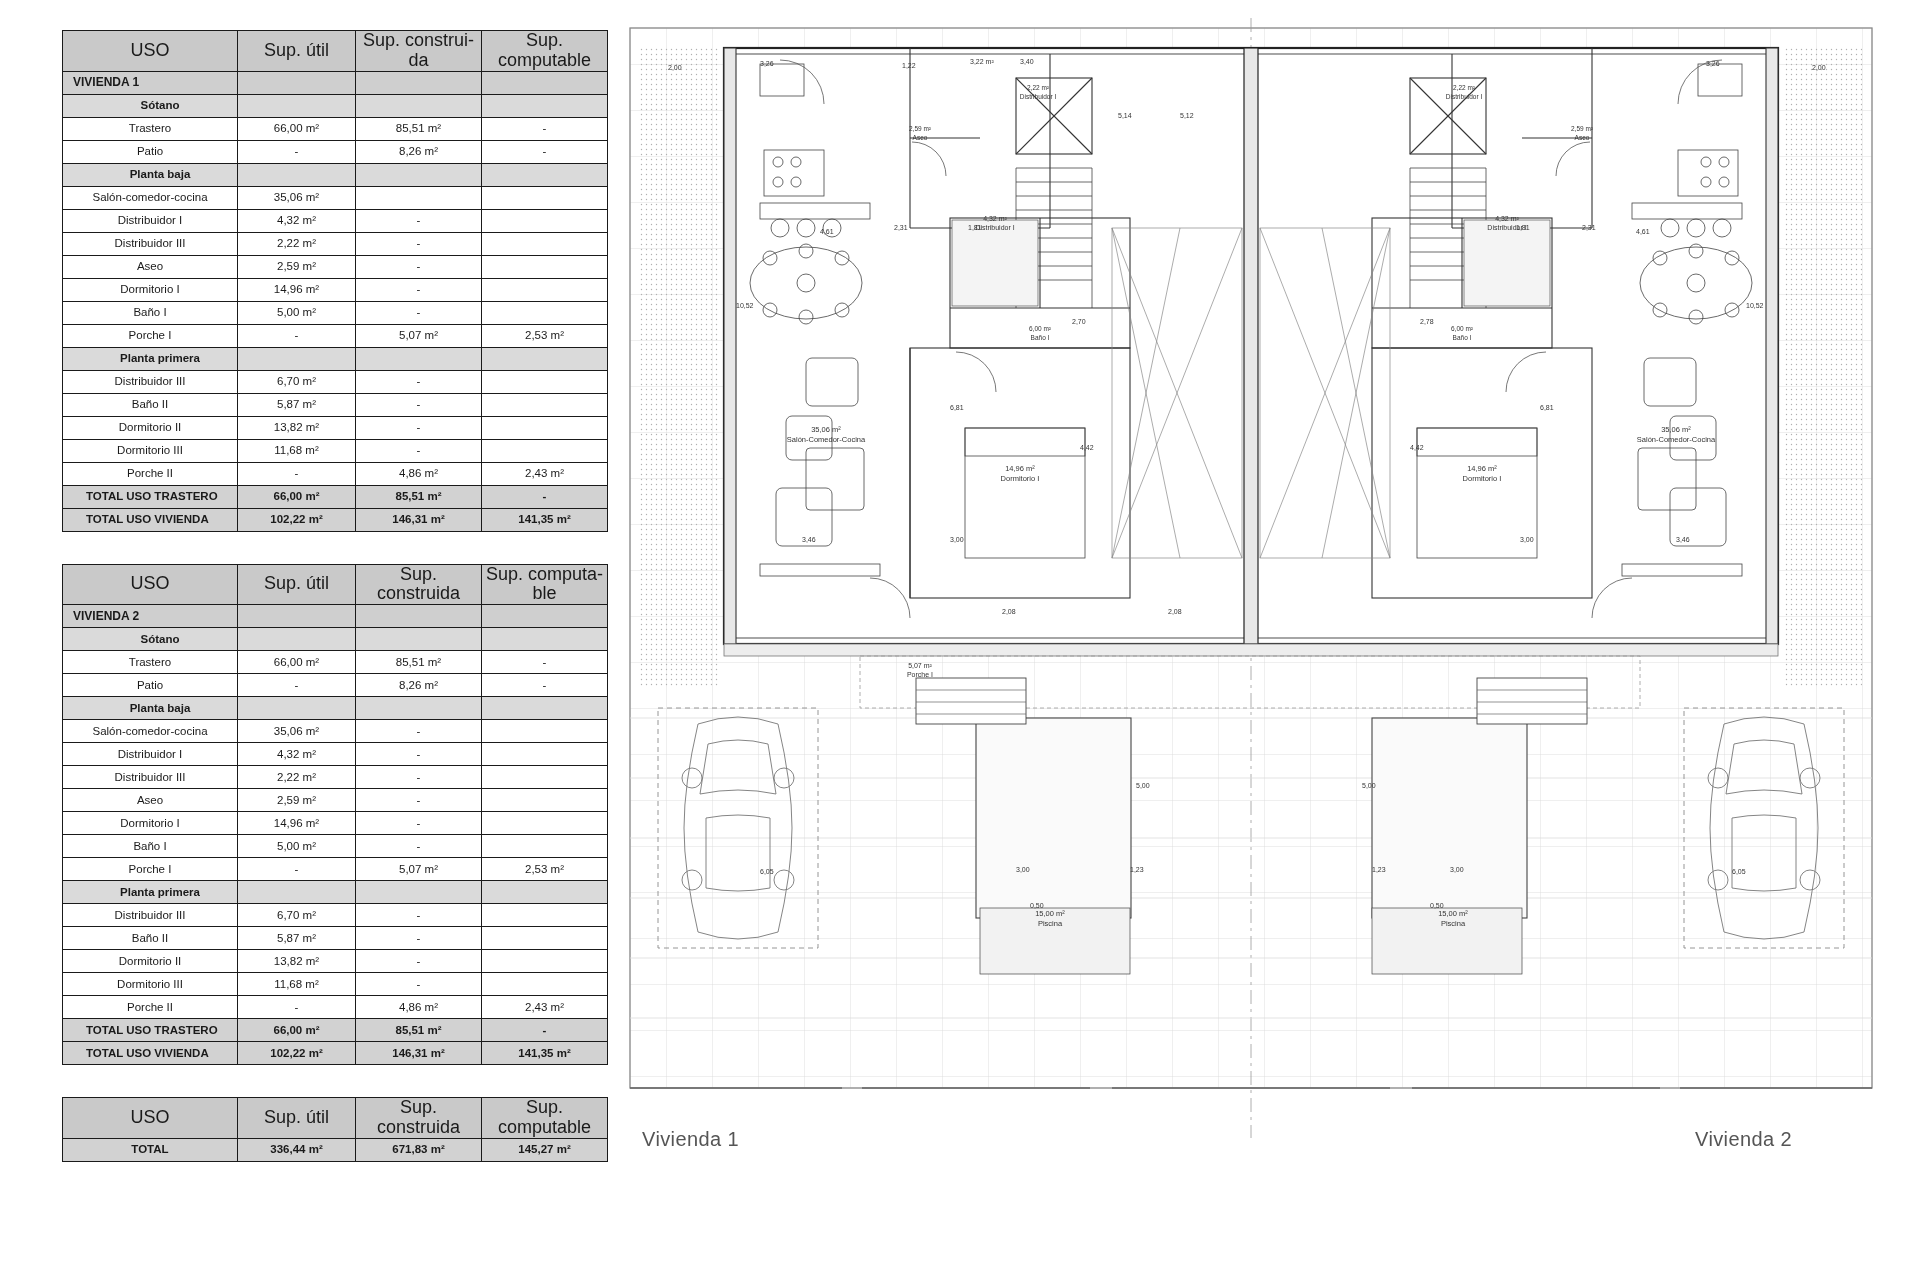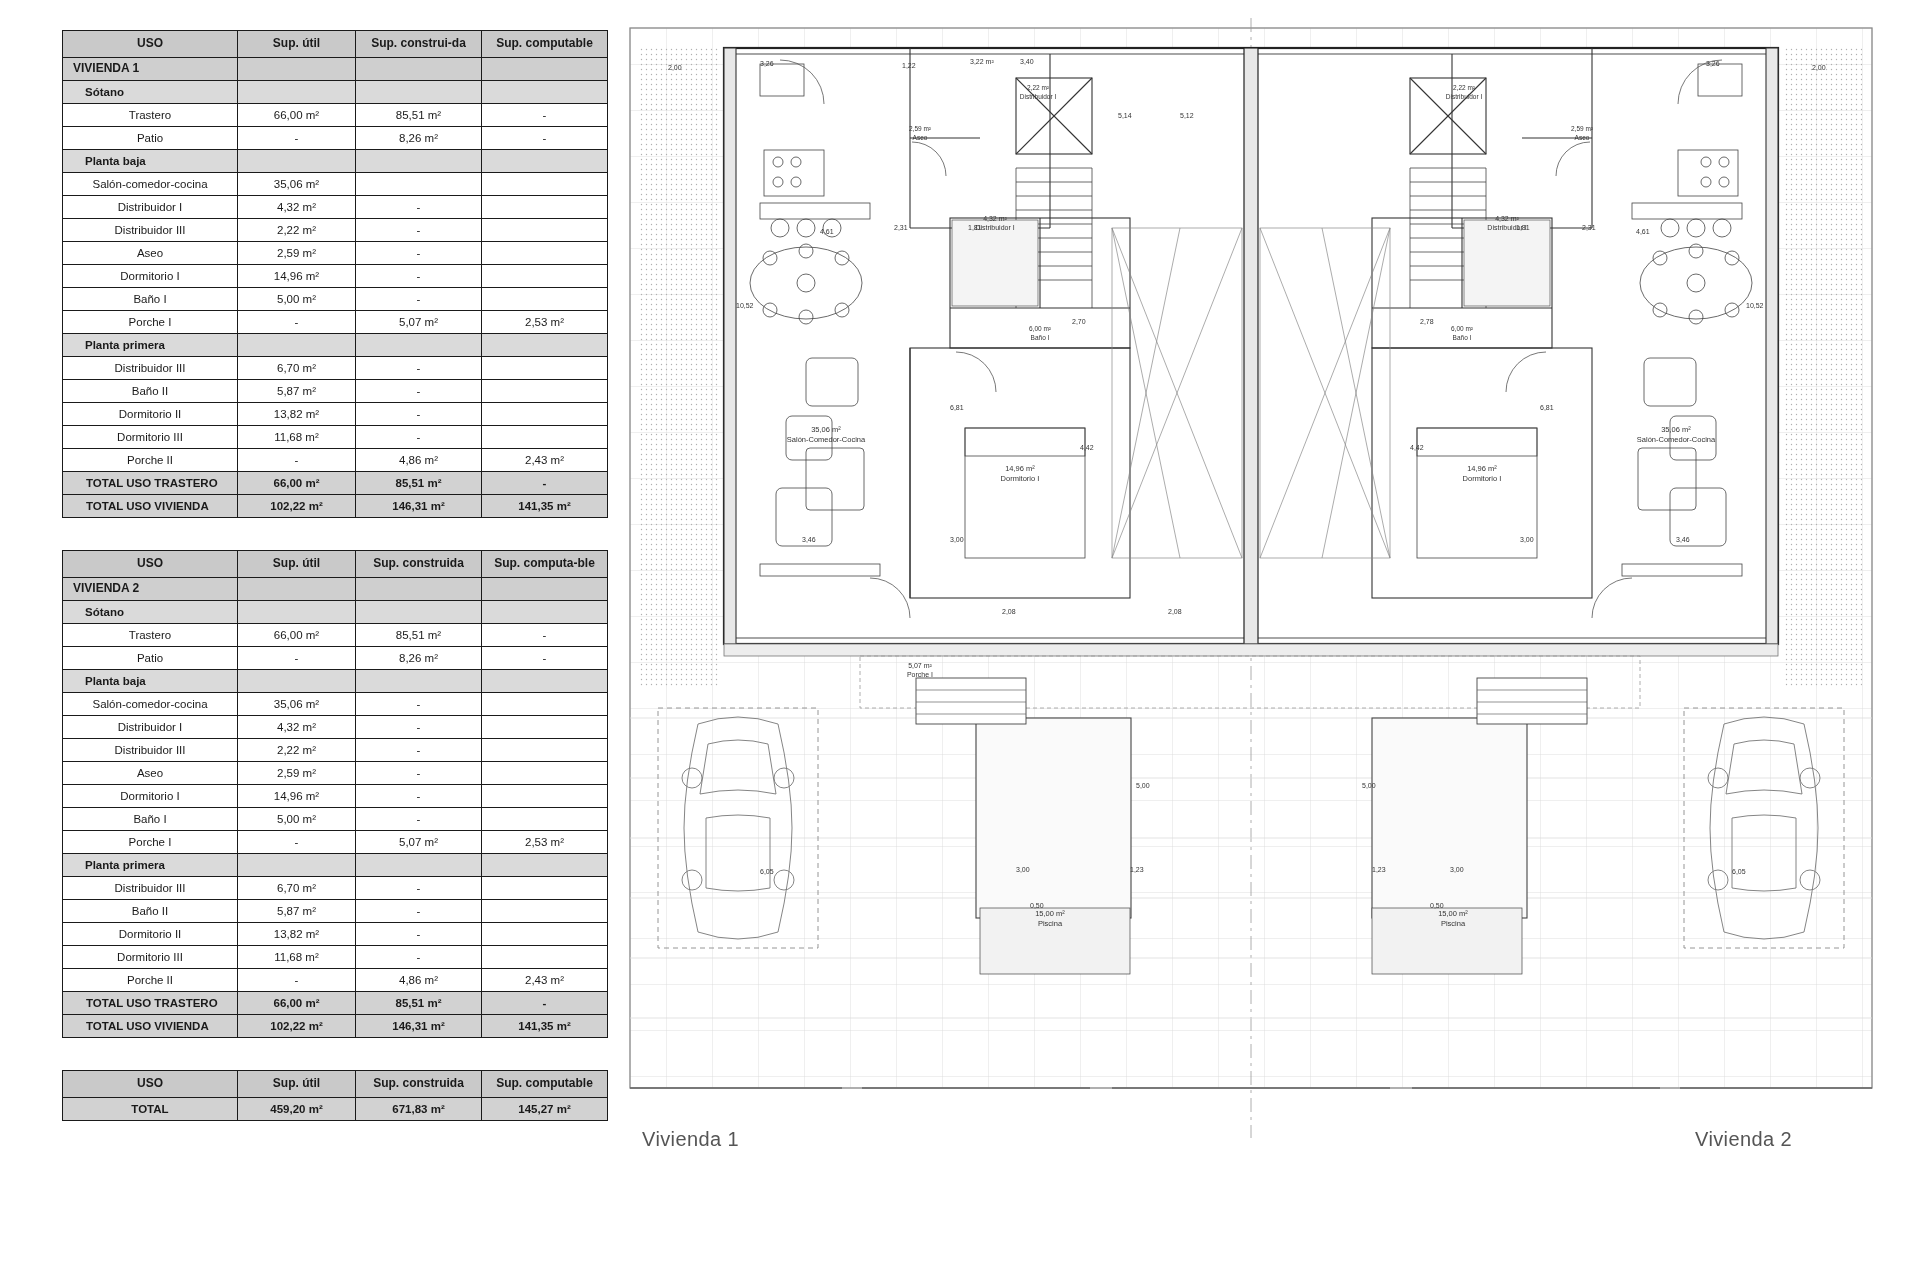--- a/index.html
+++ b/index.html
@@ -29,35 +29,35 @@
     text-align:center;
     height:22px;
     padding:0 2px;
     font-weight:normal;
     color:#1a1a1a;
     line-height:1.1;
     overflow:hidden;
   }
   table.area .head td{
     background:#c9c9c9;
-    font-weight:bold;
-    font-size:12px;
+    font-weight:normal;
+    font-size:18px;
     height:26px;
   }
   table.area .sect td{
     background:#cfcfcf;
     font-weight:bold;
     text-align:left;
     padding-left:10px;
     font-size:12px;
   }
   table.area .sub td{
     background:#dadada;
     font-weight:bold;
-    text-align:left;
+    text-align:center;
     padding-left:22px;
     font-size:11.5px;
   }
   table.area .total td{
     background:#d2d2d2;
     font-weight:bold;
     font-size:11.5px;
   }
   table.area .total td.lbl{
     text-align:left;padding-left:23px;
@@ -373,21 +373,21 @@
         </colgroup>
       <tbody>
         <tr class="head">
           <td>USO</td>
           <td>Sup. útil</td>
           <td>Sup. construida</td>
           <td>Sup. computable</td>
         </tr>
         <tr class="total">
           <td>TOTAL</td>
-          <td>459,20 m²</td>
+          <td>336,44 m²</td>
           <td>671,83  m²</td>
           <td>145,27  m²</td>
         </tr>
       </tbody>
     </table>
 
   </div>
 
   <div class="drawing">
     <svg width="1262" height="1120" viewBox="0 0 1262 1120">

